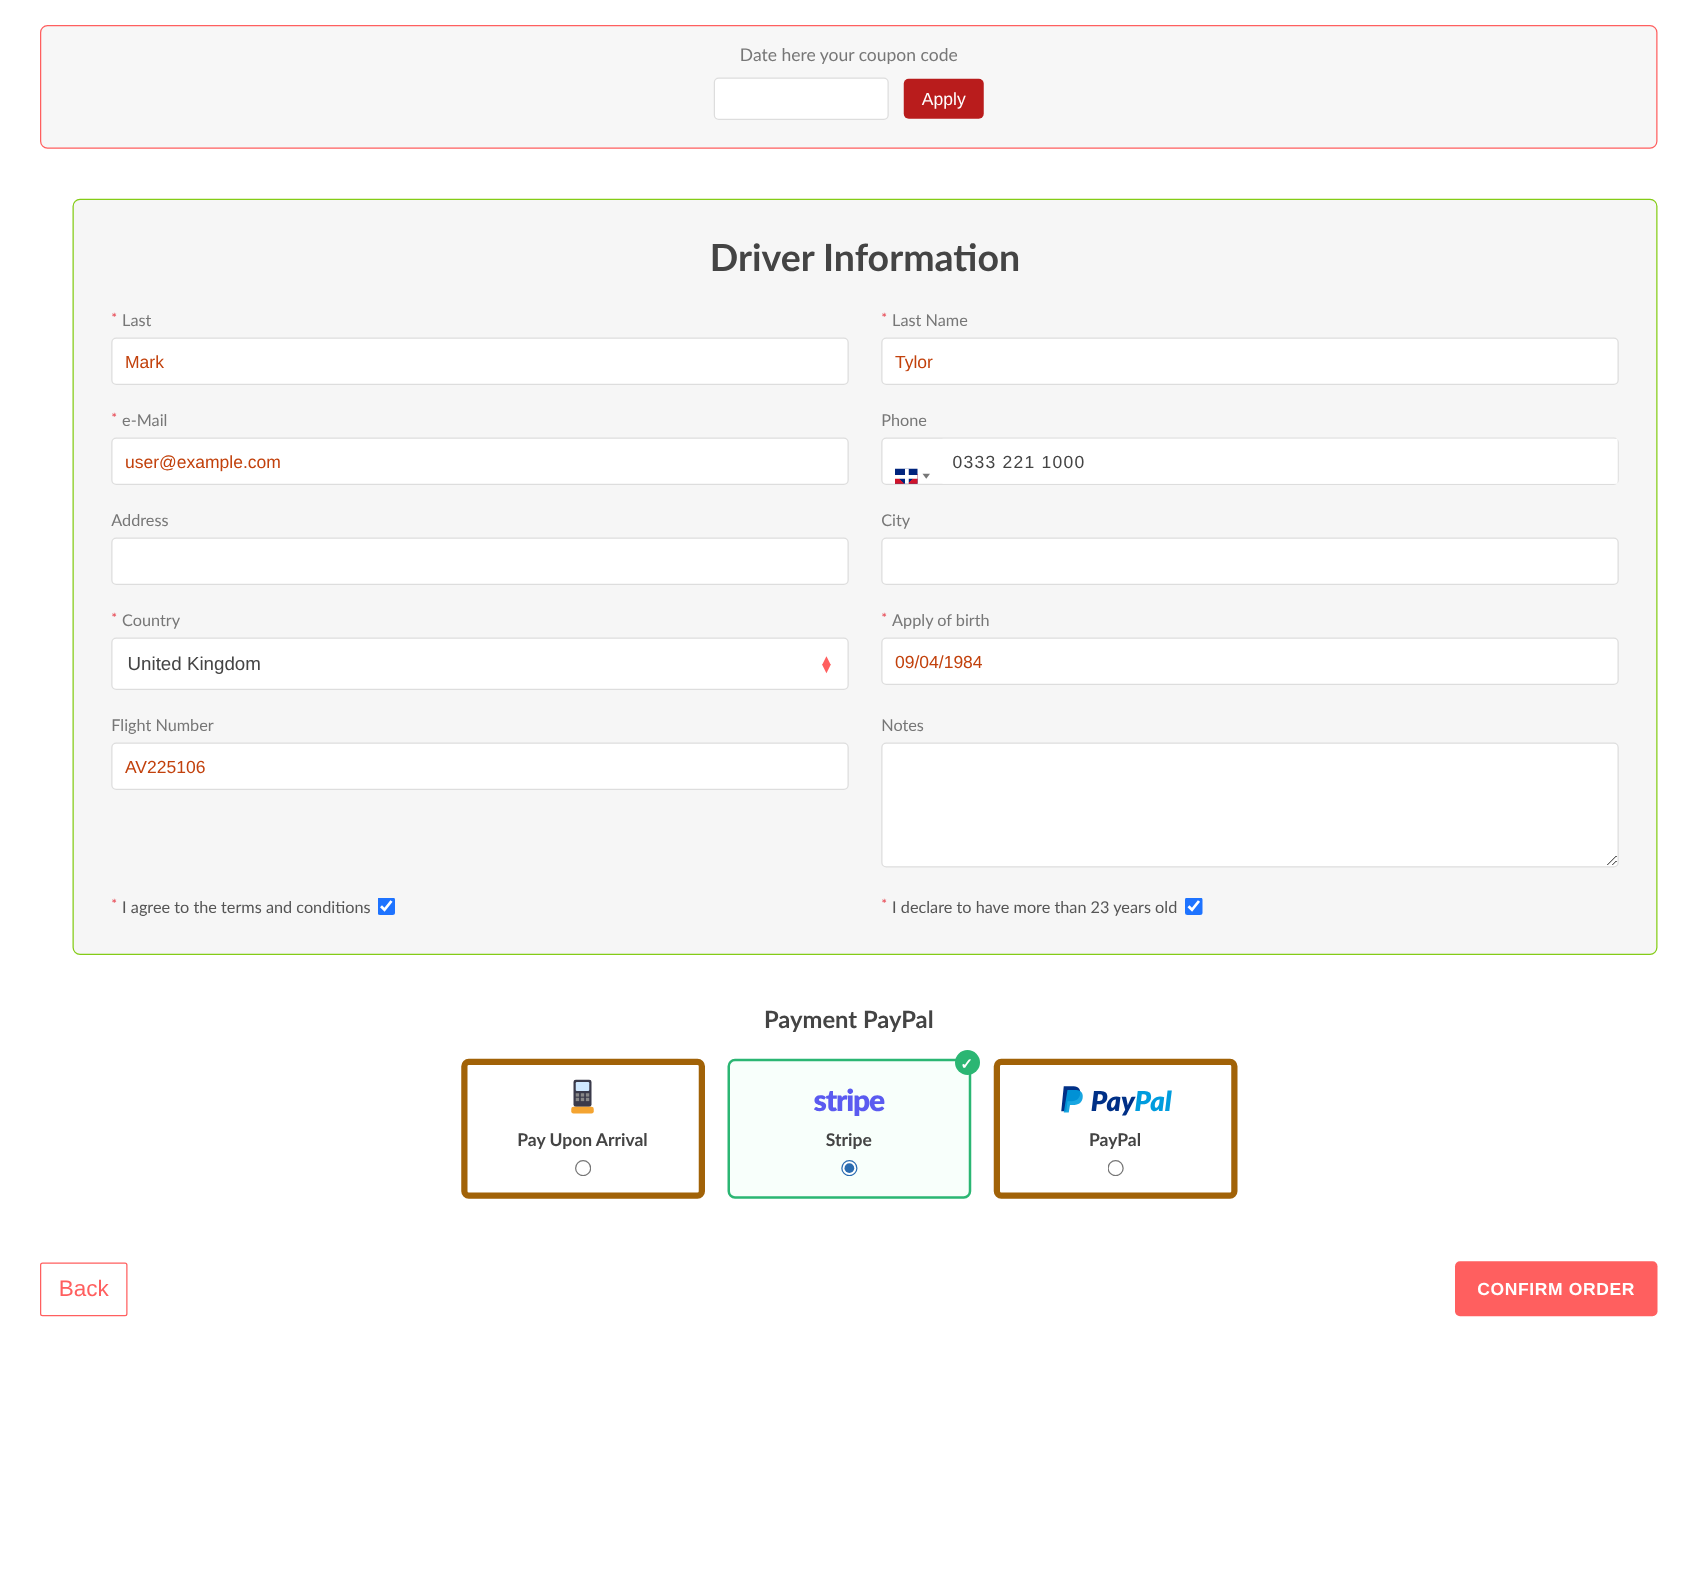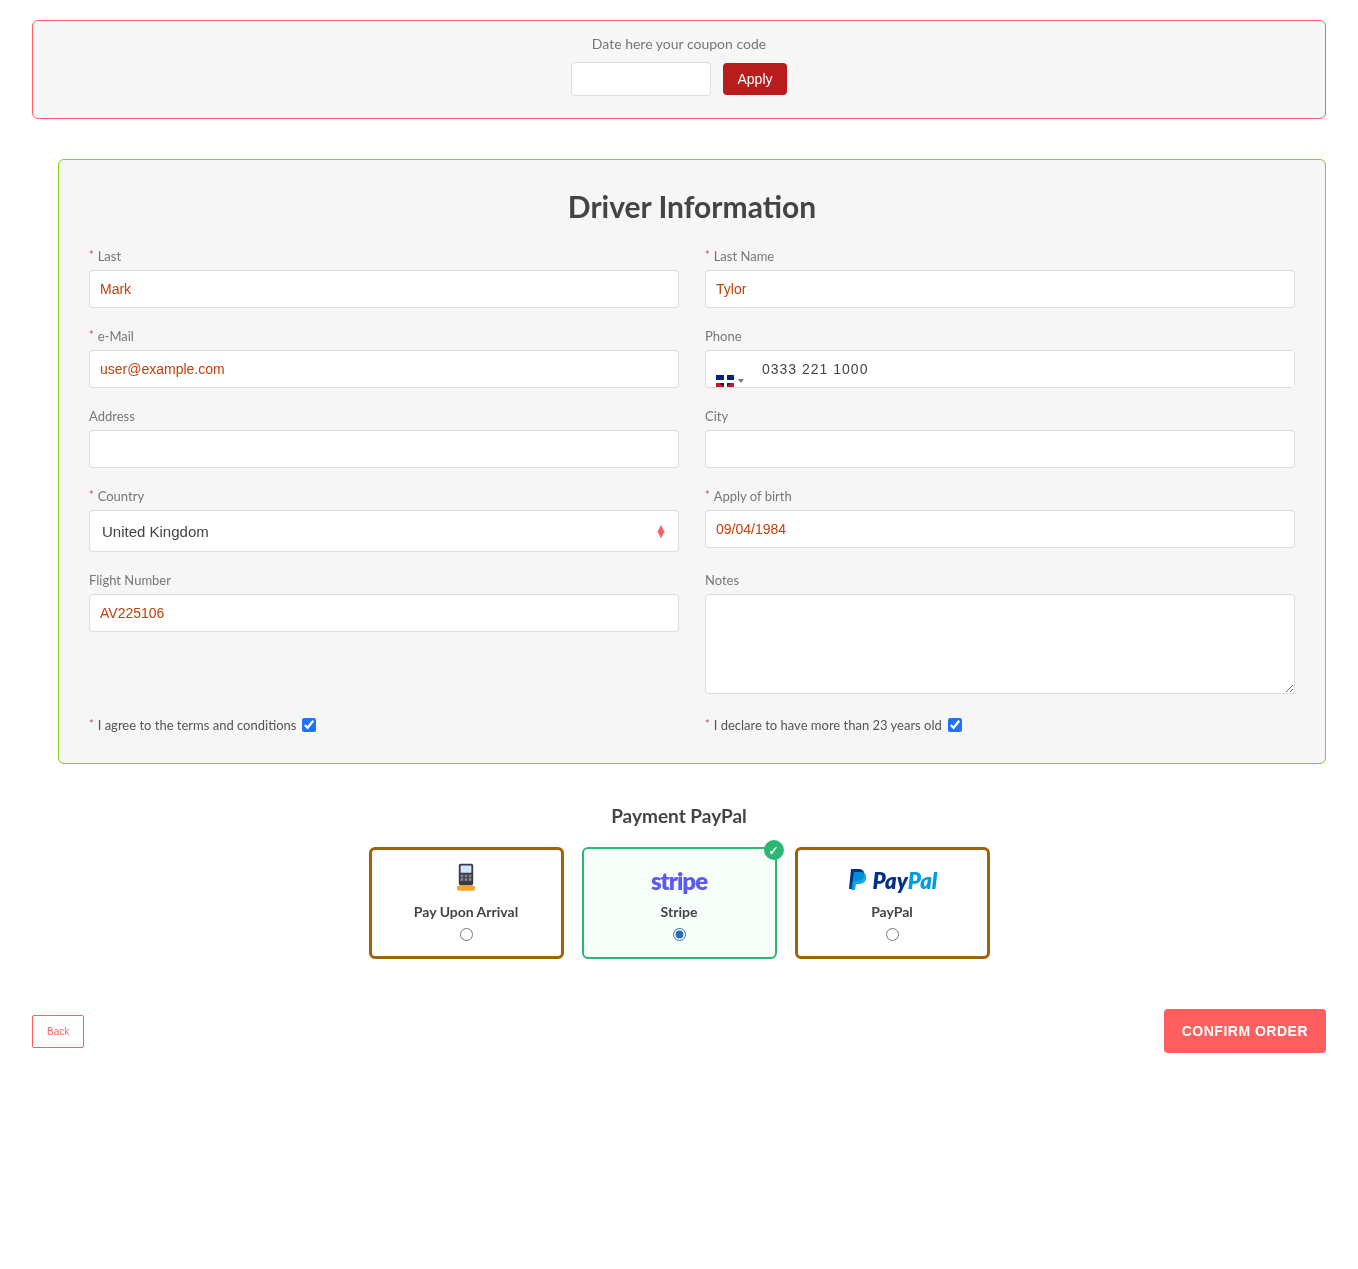--- a/index.html
+++ b/index.html
@@ -22,32 +22,32 @@
   .flag::after{content:""; position:absolute; inset:0; background:linear-gradient(#fff,#fff) center/100% 3px no-repeat, linear-gradient(#fff,#fff) center/3px 100% no-repeat;}
   .caret { border-top:4px solid #777; border-left:3px solid transparent; border-right:3px solid transparent; }
   .phone-input { flex:1; border:none; height:36px; padding:0 8px; font-size:14px; letter-spacing:1px; color:#444; outline:none; }
   .select-wrap { position: relative; }
   .select { width:100%; height:42px; border:1px solid #ddd; border-radius:4px; background:#fff; padding:0 12px; font-size:15px; color:#444; appearance:none; -webkit-appearance:none; }
   .select-caret { position:absolute; right:12px; top:50%; transform:translateY(-50%); color:#ff5f5f; font-size:12px; pointer-events:none; display:flex; flex-direction:column; line-height:6px;}
   .check-row { font-size: 13px; color:#555; display:flex; align-items:center; gap:6px; }
   .check-row input { accent-color:#1e73ff; width:14px; height:14px; }
   .section-title { text-align:center; font-size:19px; font-weight:700; color:#444; margin-bottom:20px; }
   .pay-row { display:flex; justify-content:center; gap:18px; margin-bottom:50px; }
-  .pay-card { width:195px; height:112px; border:3px solid #a16207; border-radius:6px; background:#fff; display:flex; flex-direction:column; align-items:center; justify-content:center; gap:8px; position:relative; cursor:pointer; }
+  .pay-card { width:195px; height:112px; border:5px solid #a16207; border-radius:6px; background:#fff; display:flex; flex-direction:column; align-items:center; justify-content:center; gap:8px; position:relative; cursor:pointer; }
   .pay-card.selected { border:2px solid #2bb673; background:#f8fffb; }
   .pay-card.selected::after { content:"✓"; position:absolute; top:-9px; right:-9px; width:20px; height:20px; background:#2bb673; color:#fff; border-radius:50%; font-size:12px; display:flex; align-items:center; justify-content:center; font-weight:bold; }
   .pay-label { font-size:14px; font-weight:700; color:#444; }
   .pay-card input[type=radio] { accent-color:#2b6cb0; }
   .pay-icon { height:30px; display:flex; align-items:center; justify-content:center; }
   .stripe-text { font-weight:800; font-size:24px; color:#5b5bf0; letter-spacing:-1px; }
   .paypal-text { font-weight:800; font-size:22px; font-style:italic;}
   .paypal-text .p1 { color:#003087; }
   .paypal-text .p2 { color:#009cde; }
   .footer-row { display:flex; justify-content:space-between; align-items:center; }
-  .btn-back { border:1px solid #ff5f5f; color:#ff5f5f; background:#fff; padding:10px 14px; border-radius:2px; font-size:10px; cursor:pointer; }
+  .btn-back { border:1px solid #ff5f5f; color:#ff5f5f; background:#fff; padding:10px 14px; border-radius:2px; font-size:18px; cursor:pointer; }
   .btn-confirm { background:#ff5f5f; color:#fff; border:none; padding:14px 18px; border-radius:4px; font-size:14px; font-weight:700; letter-spacing:0.5px; cursor:pointer; }
   .terminal-icon svg { width:34px; height:36px; }
 </style>
 </head>
 <body>
 
 <div class="coupon-box">
   <span class="coupon-label">Date here your coupon code</span>
   <div class="coupon-row">
     <input class="coupon-input" type="text" value="" style="">

